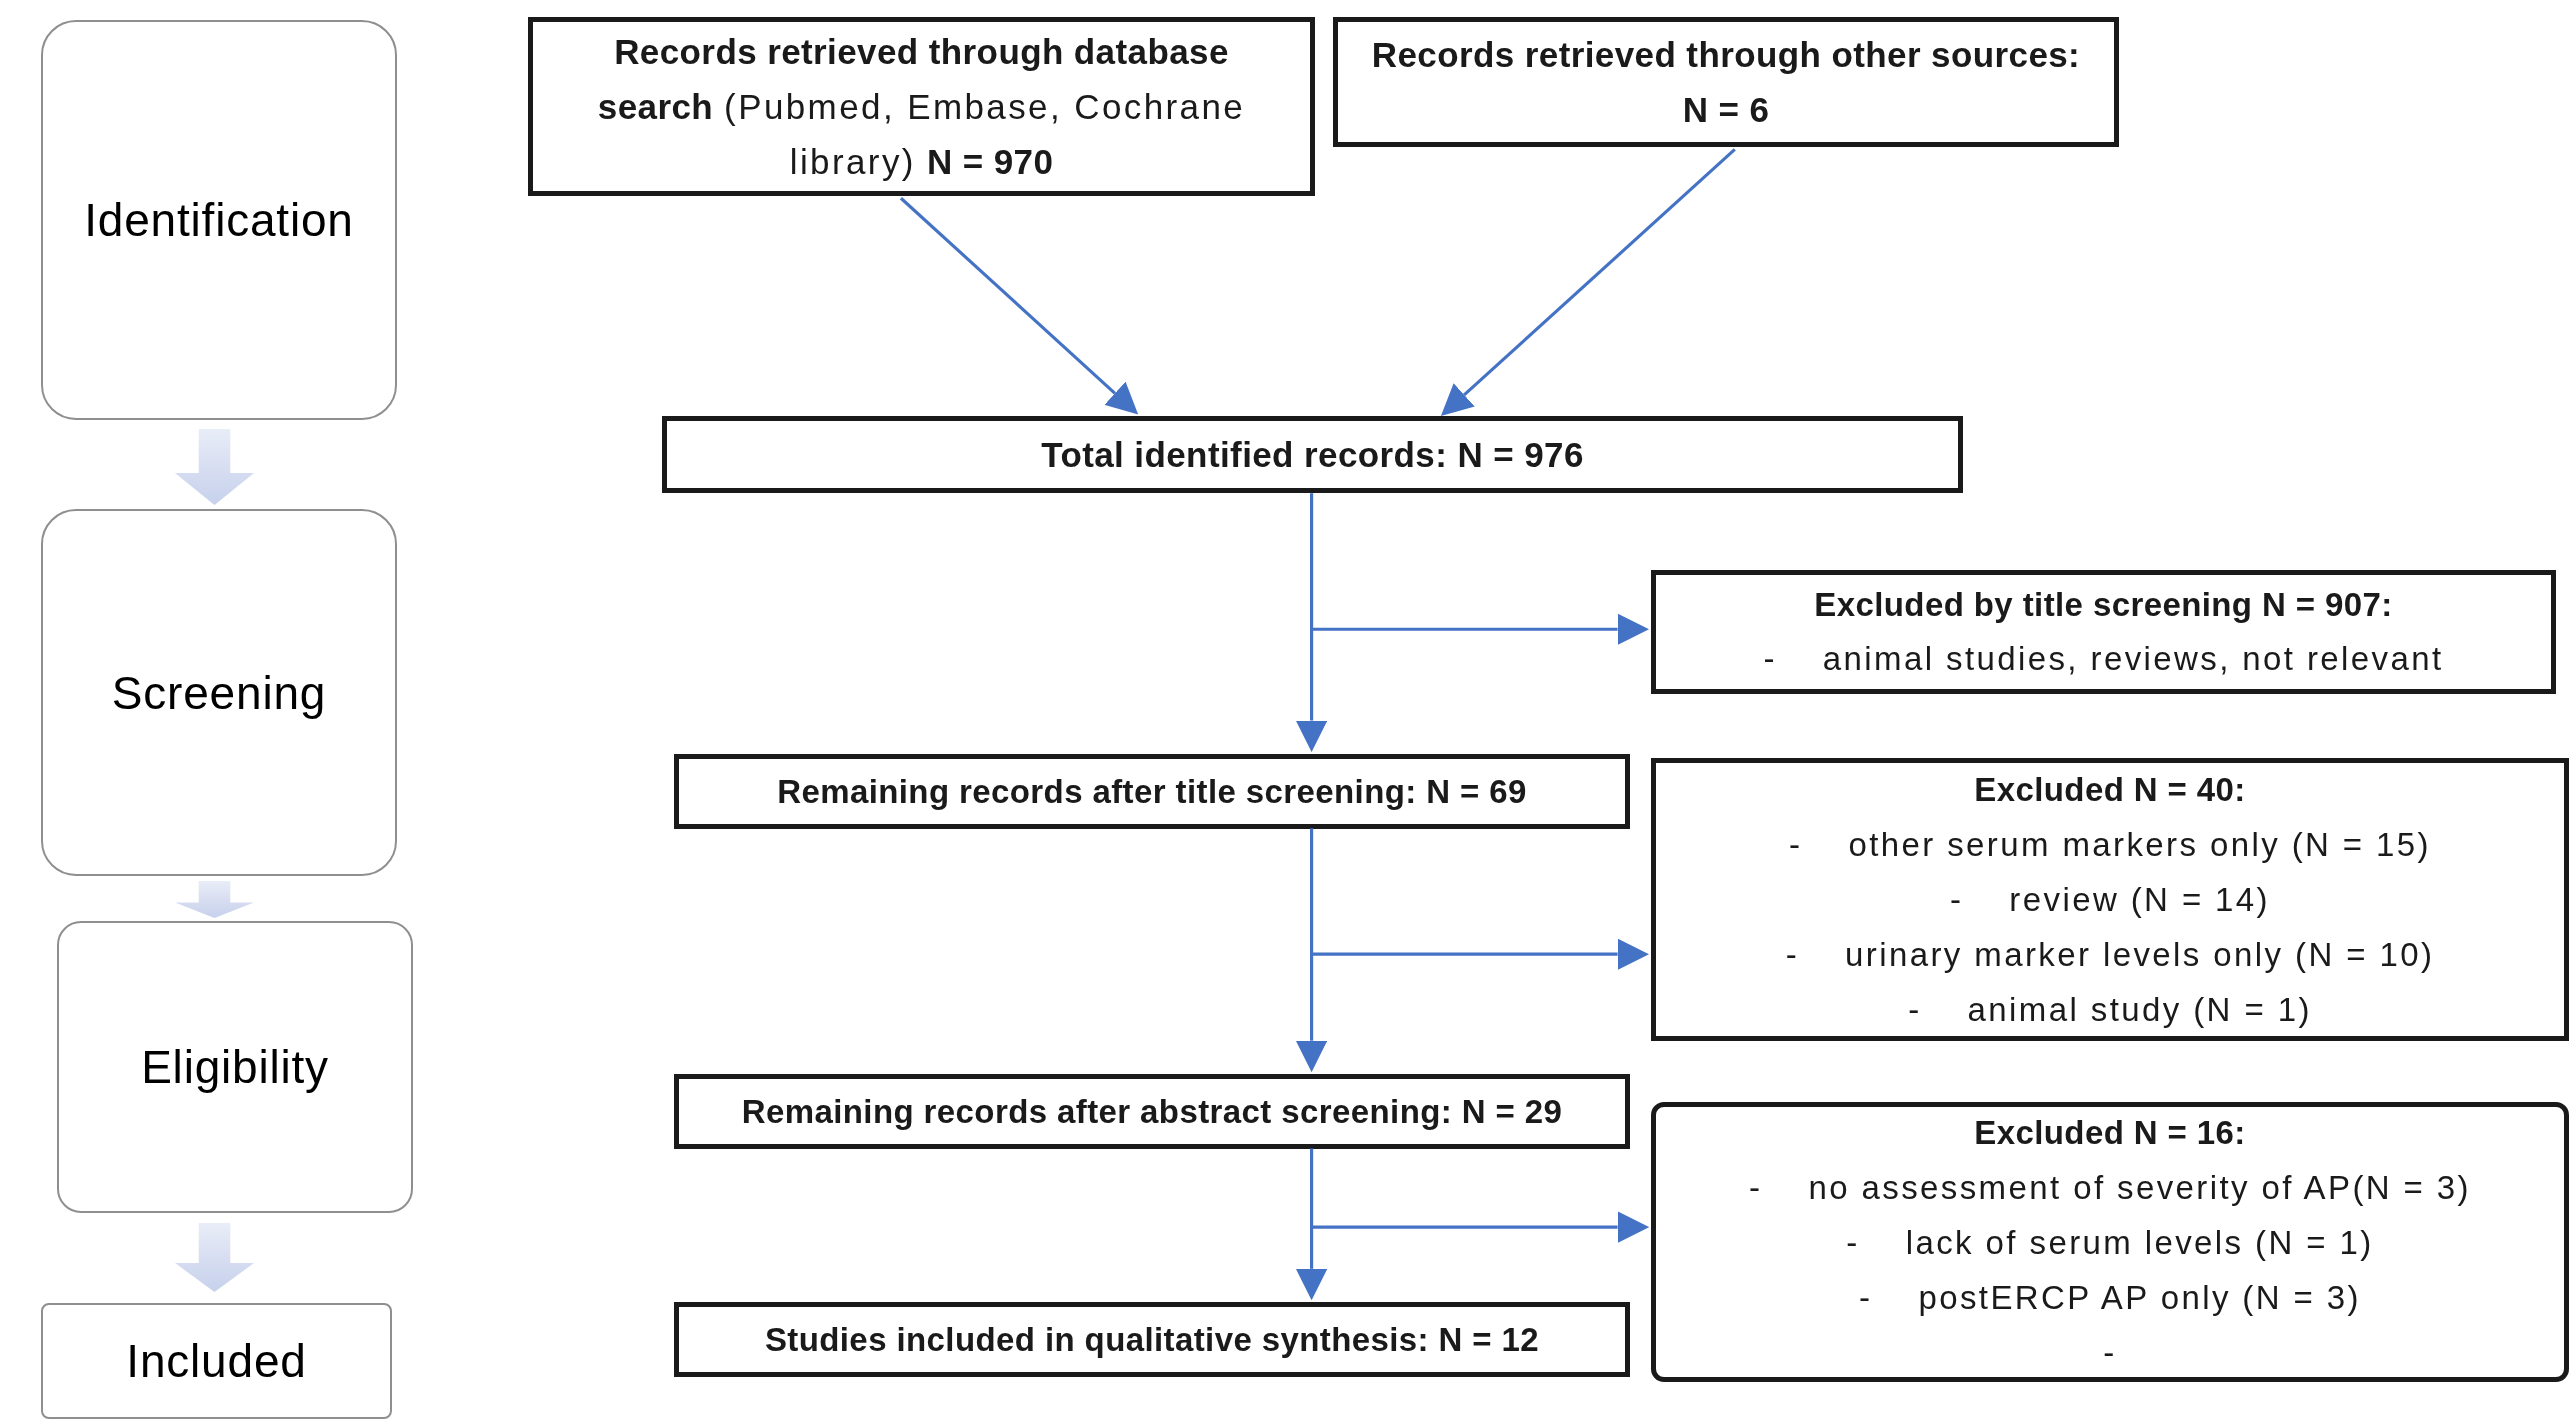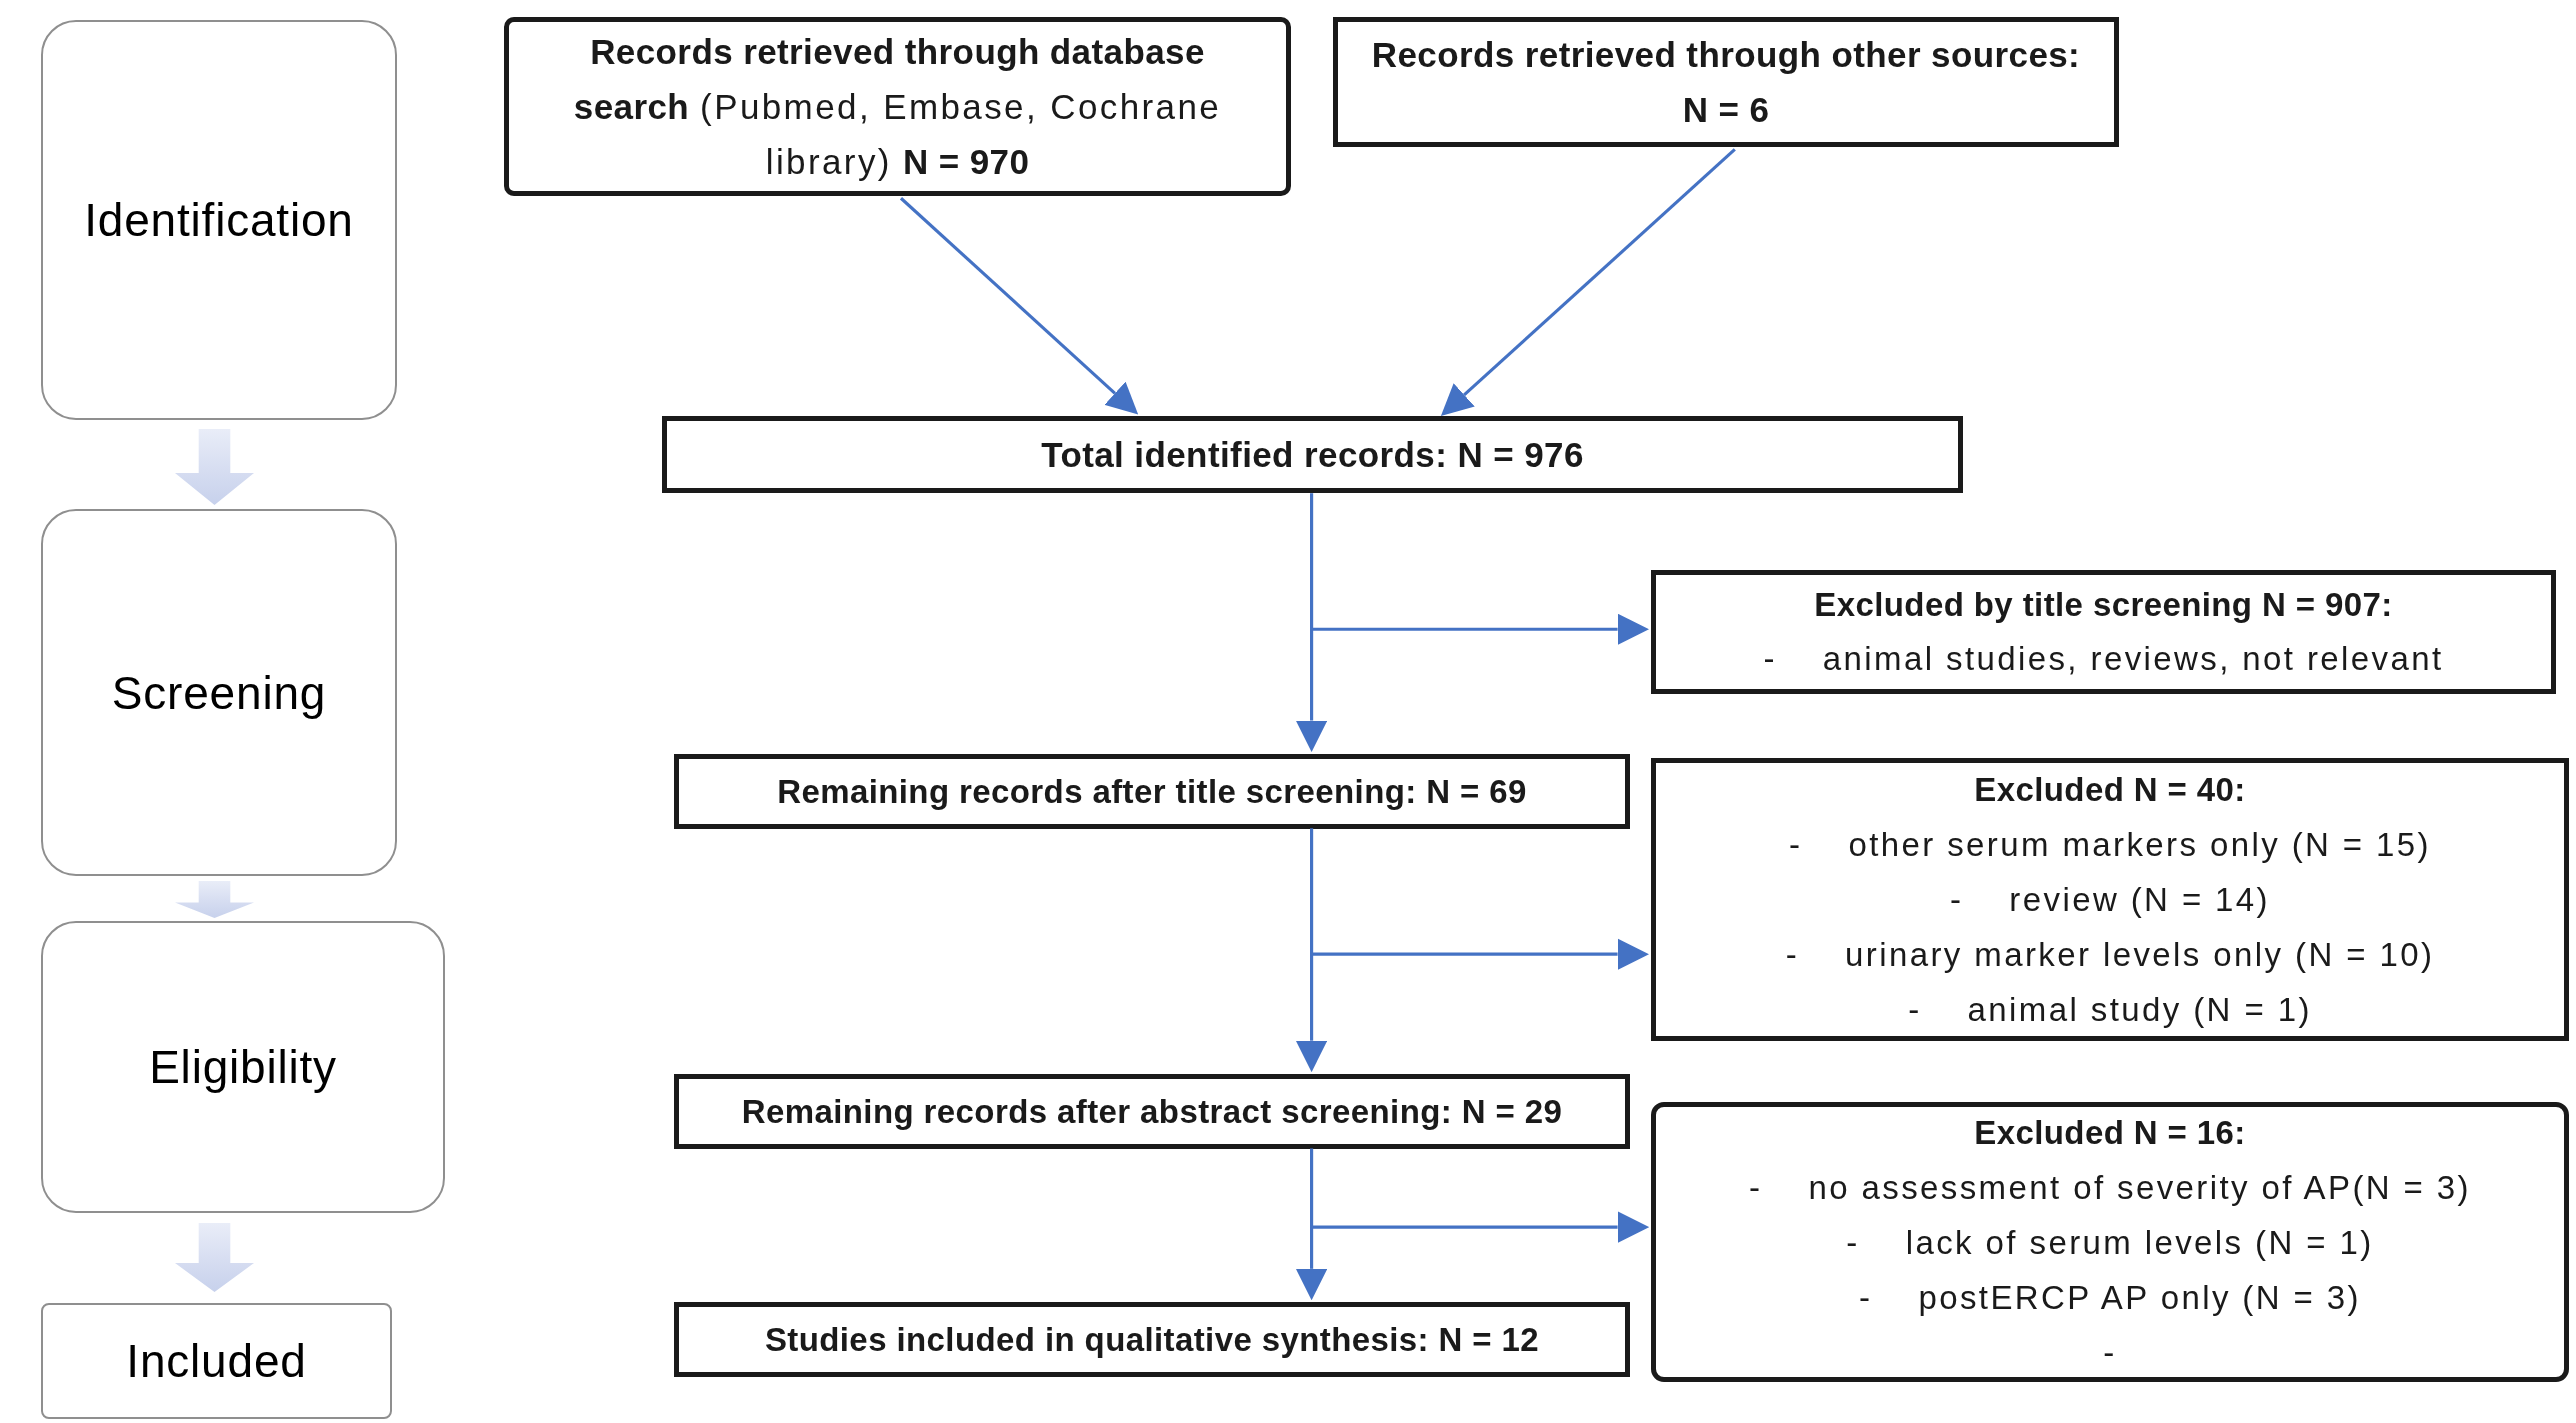--- a/index.html
+++ b/index.html
@@ -64,31 +64,31 @@
   </div>
 
   <div class="block-arrow" style="left:175px;top:429px;width:79px;height:76px;"></div>
 
   <div class="stage" style="left:41px;top:509px;width:356px;height:367px;">
     <span>Screening</span>
   </div>
 
   <div class="block-arrow" style="left:175px;top:881px;width:79px;height:37px;"></div>
 
-  <div class="stage" style="left:41px;top:921px;width:404px;height:292px;">
+  <div class="stage" style="left:57px;top:921px;width:356px;height:292px;border-radius:24px;">
     <span>Eligibility</span>
   </div>
 
   <div class="block-arrow" style="left:175px;top:1223px;width:79px;height:69px;"></div>
 
   <div class="stage small-radius" style="left:41px;top:1303px;width:351px;height:116px;">
     <span>Included</span>
   </div>
 
-  <div class="rbox" style="left:504px;top:17.3px;width:787px;height:179px;font-size:35px;border-radius:10px;">
+  <div class="rbox" style="left:528px;top:17.3px;width:787px;height:179px;font-size:35px;">
     <div class="line b">Records retrieved through database</div>
     <div class="line">
       <span class="b">search</span><span class="r">(Pubmed, Embase, Cochrane</span>
     </div>
     <div class="line">
       <span class="r">library)</span><span class="b">N = 970</span>
     </div>
   </div>
 
   <div class="rbox" style="left:1333px;top:17.3px;width:786px;height:130px;font-size:35px;">

